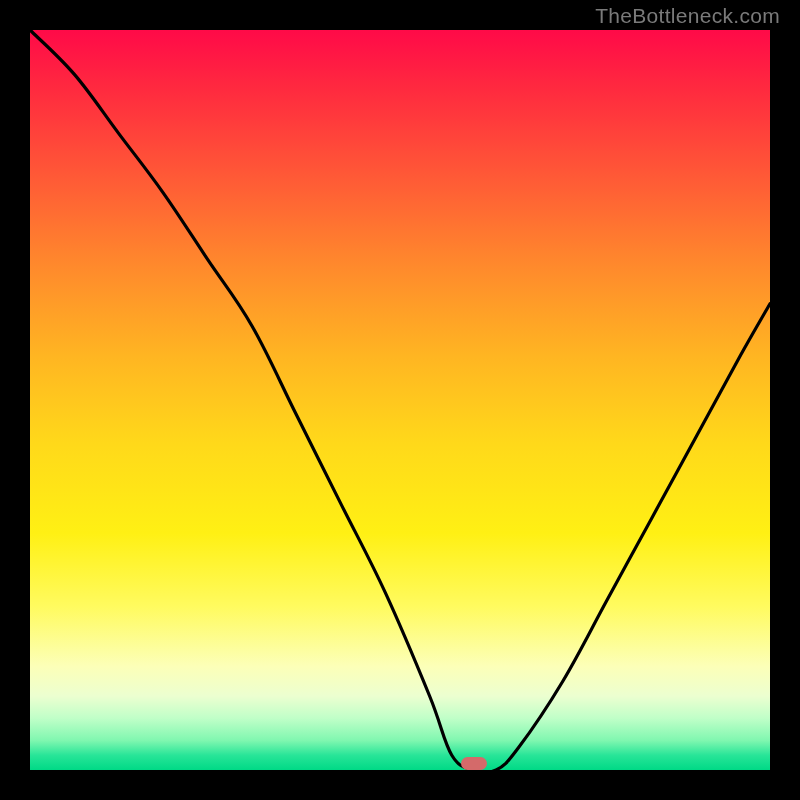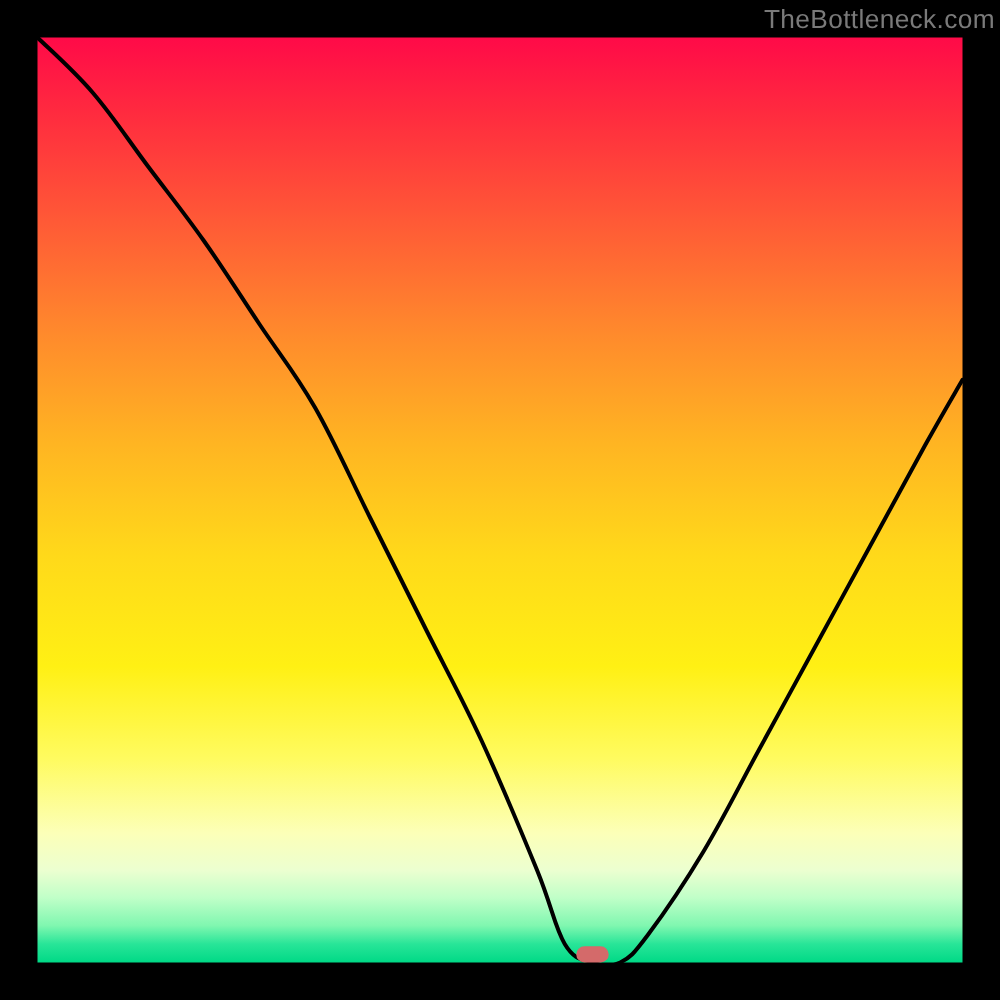--- a/index.html
+++ b/index.html
@@ -36,21 +36,21 @@
       #ecffd0 90%,
       #c0ffc8 93%,
       #80f7b0 96%,
       #28e598 98%,
       #00d986 100%
     );
   }
   .watermark {
     position: absolute;
     top: 4px;
-    right: 4px;
+    right: 20px;
     color: #7a7a7a;
     font-size: 21px;
     letter-spacing: 0.3px;
     font-weight: 500;
     user-select: none;
   }
   svg.curve {
     position: absolute;
     left: 0;
     top: 0;

